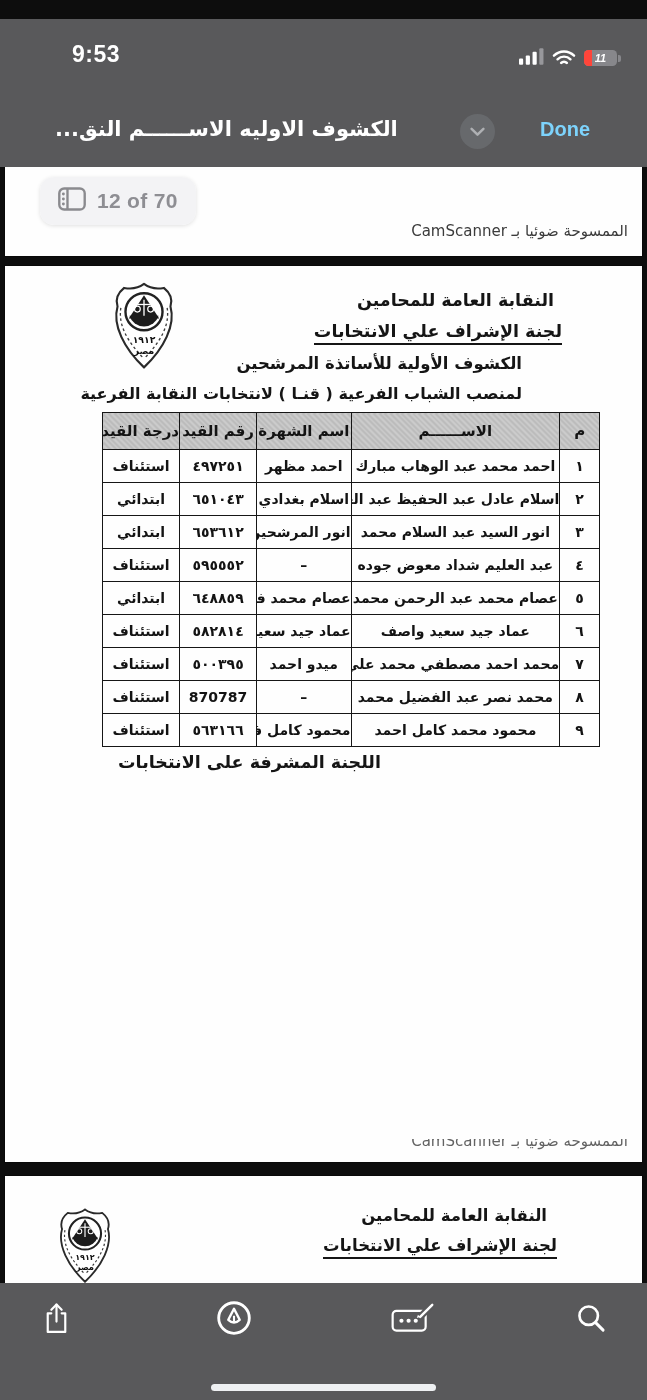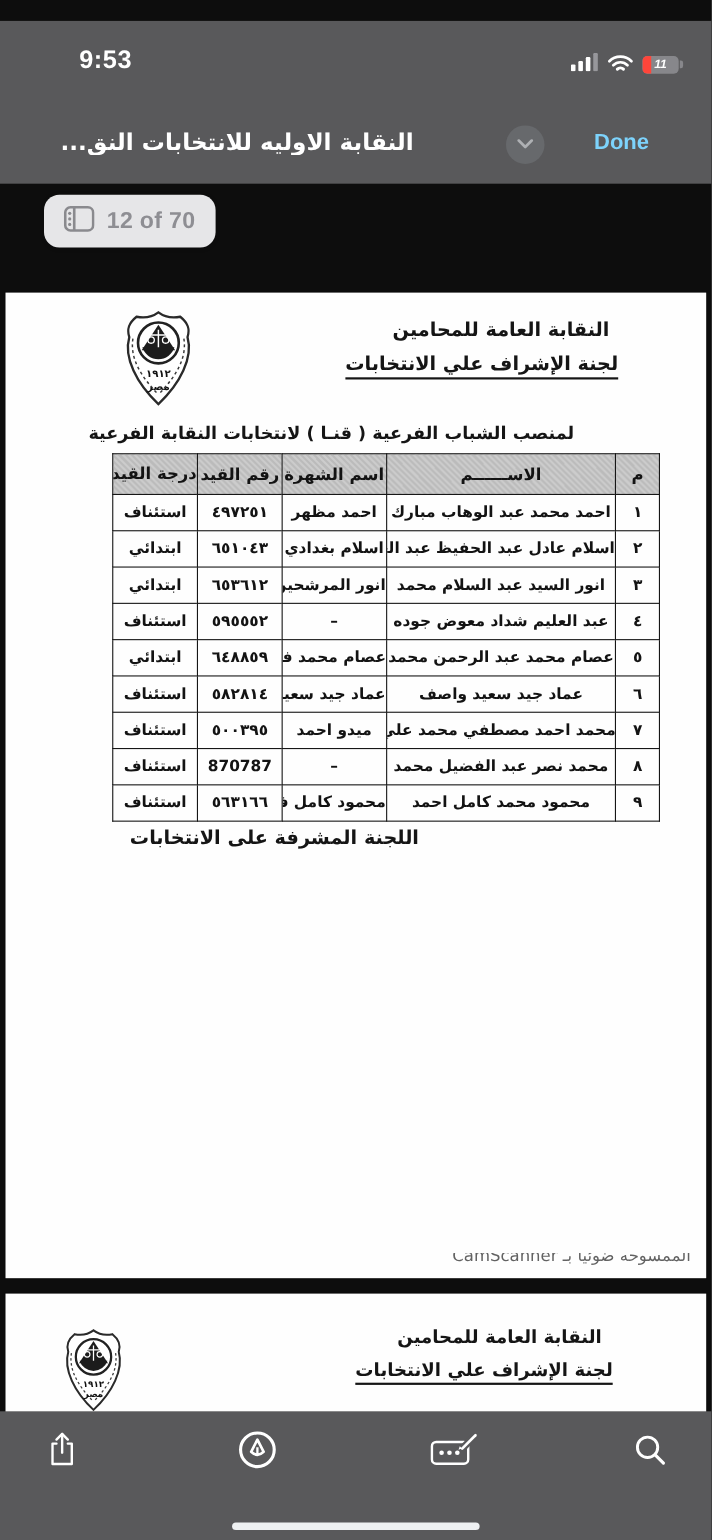--- a/index.html
+++ b/index.html
@@ -110,32 +110,35 @@
       </span>
       <span class="battery">
         <span class="battery-clip">
             <span class="battery-fill"></span>
           </span>
         <span class="battery-num">11</span>
         <span class="battery-nub"></span>
       </span>
     </div>
     <div class="nav-row">
-      <div class="doc-title arabic">النقابة الاوليه للانتخابات النق...</div>
+      <div class="doc-title arabic">الكشوف الاوليه الاســــــم النق...</div>
       <div class="chevron-btn">
         <span>
           <svg width="15" height="10" viewBox="0 0 14 9">
             <polyline points="1.5,1.5 7,7 12.5,1.5" fill="none" stroke="#aeb0b3" stroke-width="2.3" stroke-linecap="round" stroke-linejoin="round"></polyline>
           </svg>
         </span>
       </div>
       <div class="done-btn">Done</div>
     </div>
   </div>
 
+  <div class="page page-prev">
+    <div class="watermark">الممسوحة ضوئيا بـ CamScanner</div>
+  </div>
 
   <div class="page-pill">
     <span>
       <svg width="28" height="24" viewBox="0 0 26 22">
         <rect x="1.2" y="1.2" width="23.6" height="19.6" rx="4.5" fill="none" stroke="#8a8a8e" stroke-width="2.2"></rect>
         <line x1="8.8" y1="1.5" x2="8.8" y2="20.5" stroke="#8a8a8e" stroke-width="2.2"></line>
         <circle cx="5" cy="6.3" r="1.35" fill="#8a8a8e"></circle>
         <circle cx="5" cy="11" r="1.35" fill="#8a8a8e"></circle>
         <circle cx="5" cy="15.7" r="1.35" fill="#8a8a8e"></circle>
       </svg>
@@ -143,20 +146,21 @@
     <span class="page-pill-label">12 of 70</span>
   </div>
 
   <div class="page page-main arabic">
     <svg class="emblem" style="left:98px; top:14px;" width="82" height="90" viewBox="0 0 60 68">
         <use href="#emblem"></use>
       </svg>
 
     <div class="org-title arabic" style="right:88px; top:24px; font-size:17.5px;">النقابة العامة للمحامين</div>
     <div class="org-title arabic u-line" style="right:80px; top:55px; font-size:17.5px;">لجنة الإشراف علي الانتخابات</div>
+    <div class="org-title arabic" style="right:120px; top:88px; font-size:16.5px;">الكشوف الأولية للأساتذة المرشحين</div>
     <div class="org-title arabic" style="right:120px; top:118px; font-size:16px;">لمنصب الشباب الفرعية ( قنـا ) لانتخابات النقابة الفرعية</div>
 
     <table class="doc-table">
       <colgroup>
         <col class="col-num">
           <col class="col-name">
           <col class="col-known">
           <col class="col-reg">
           <col class="col-deg">
       </colgroup>

